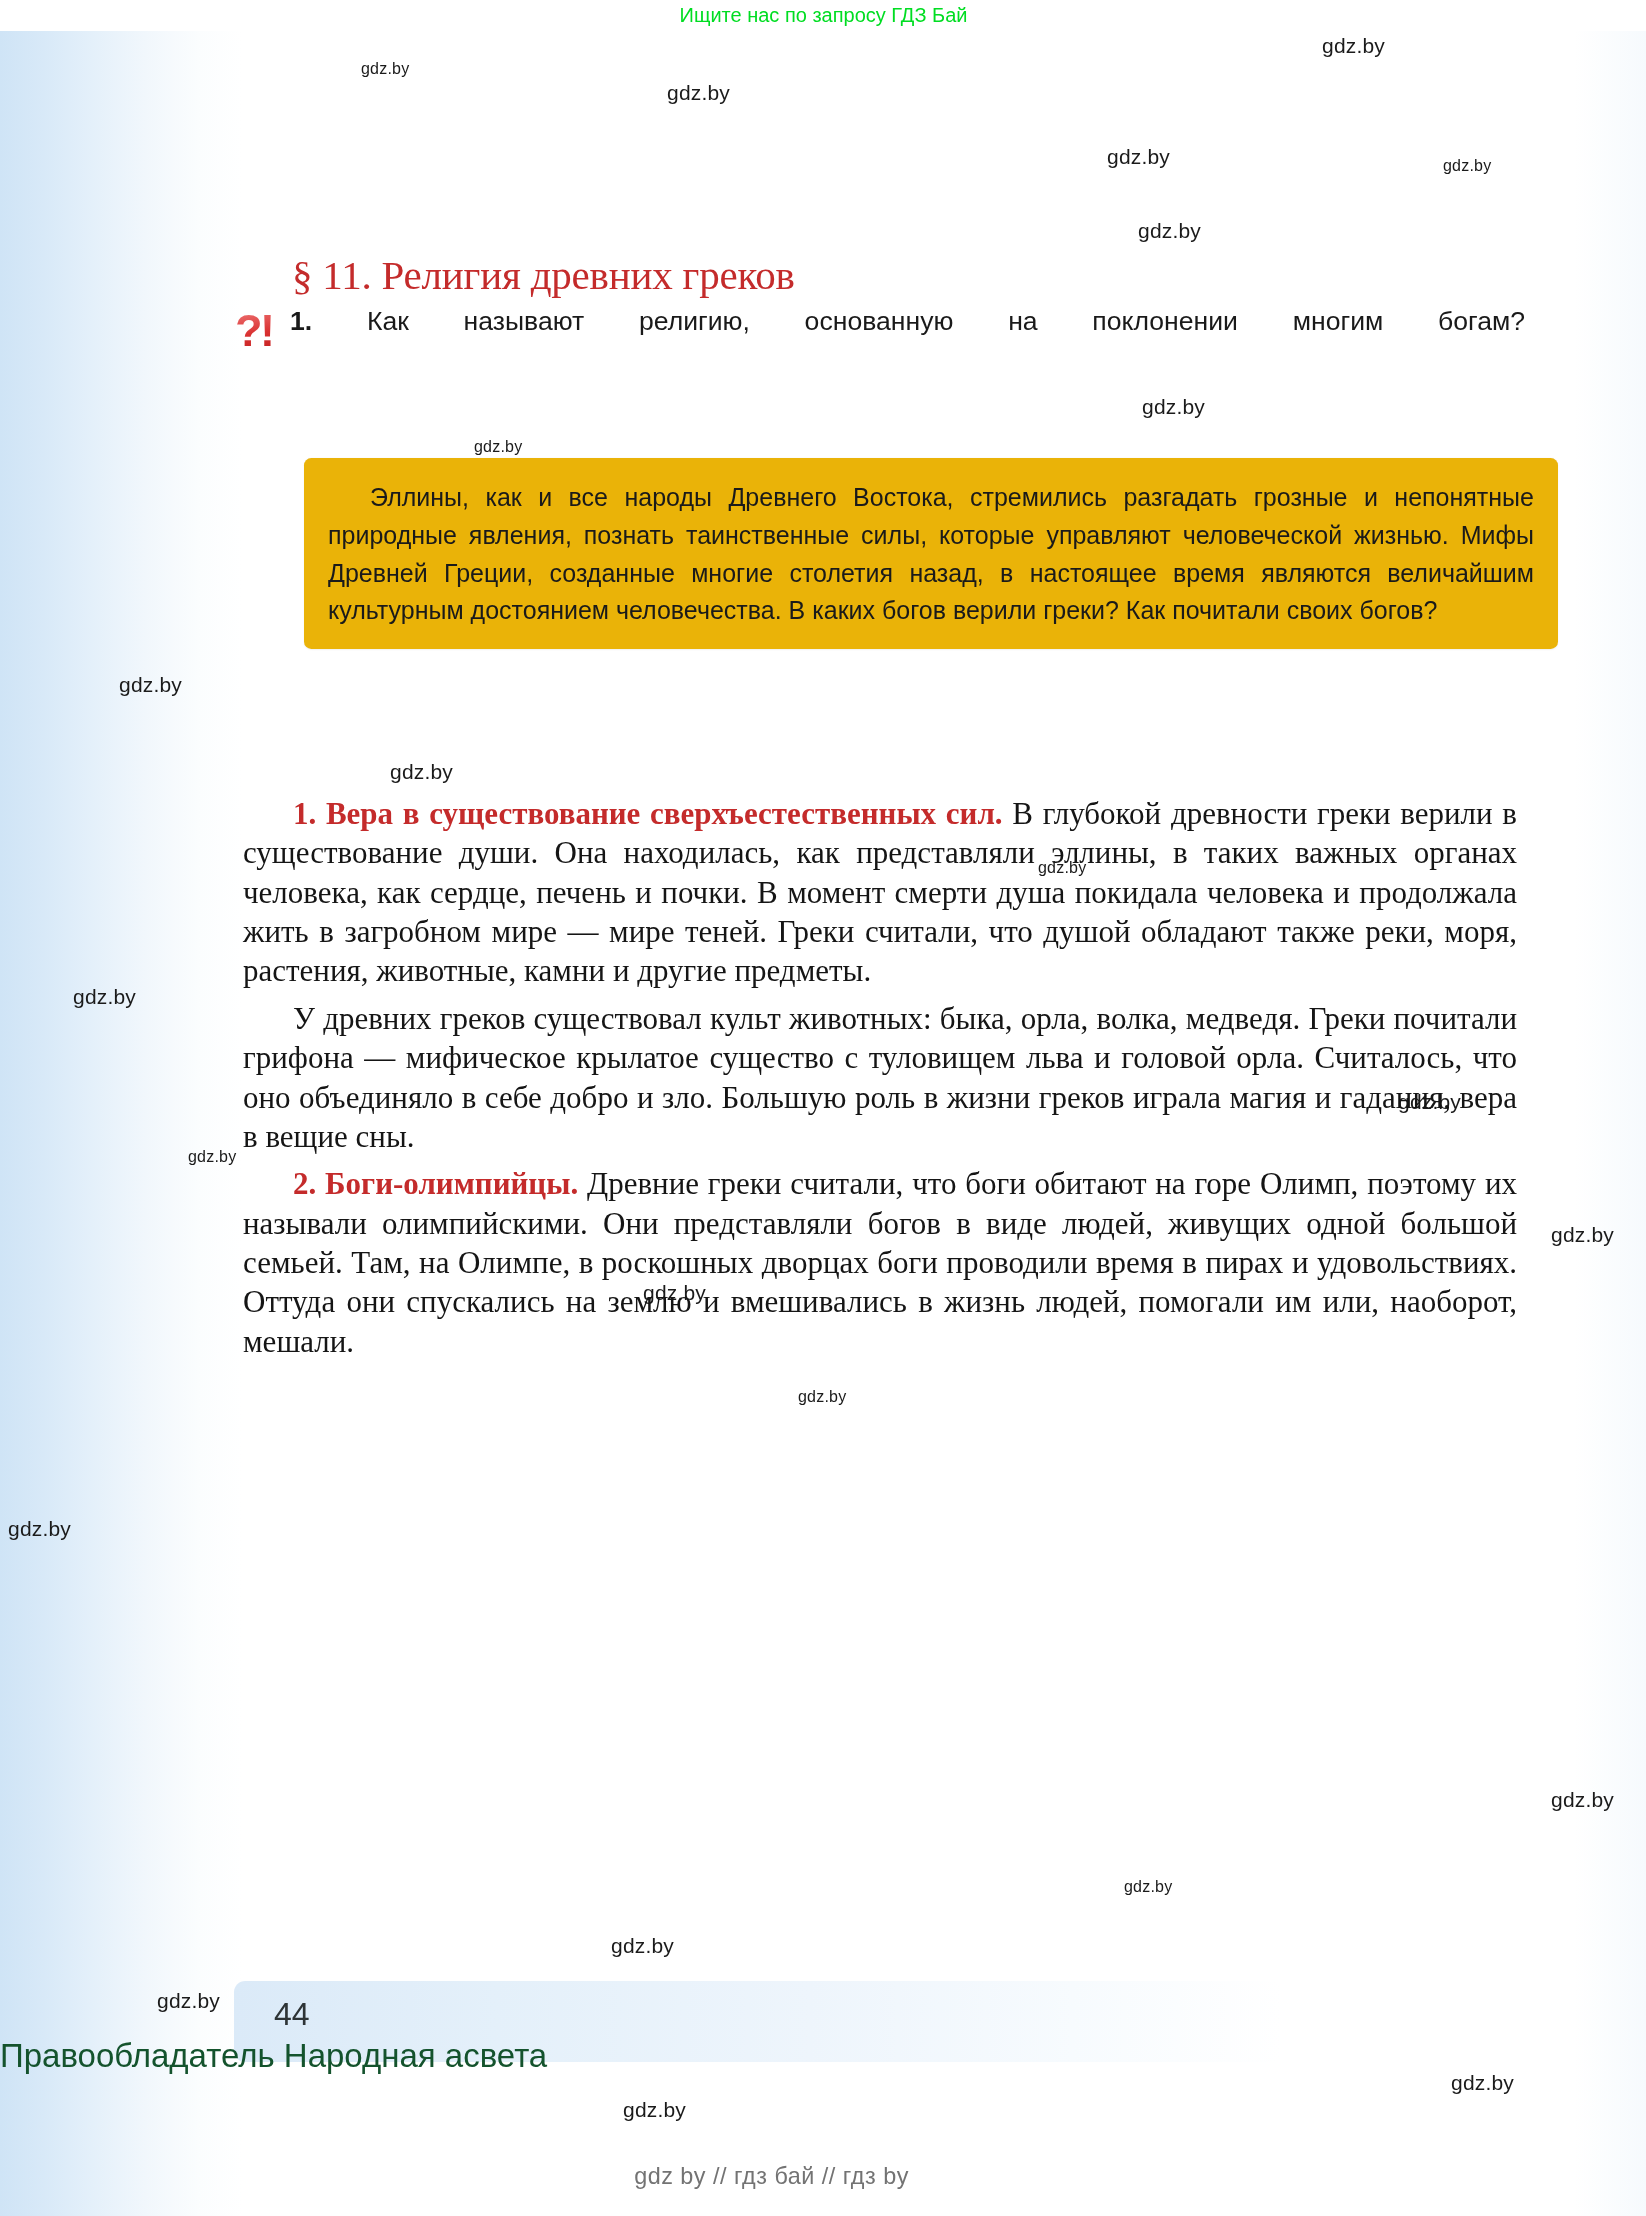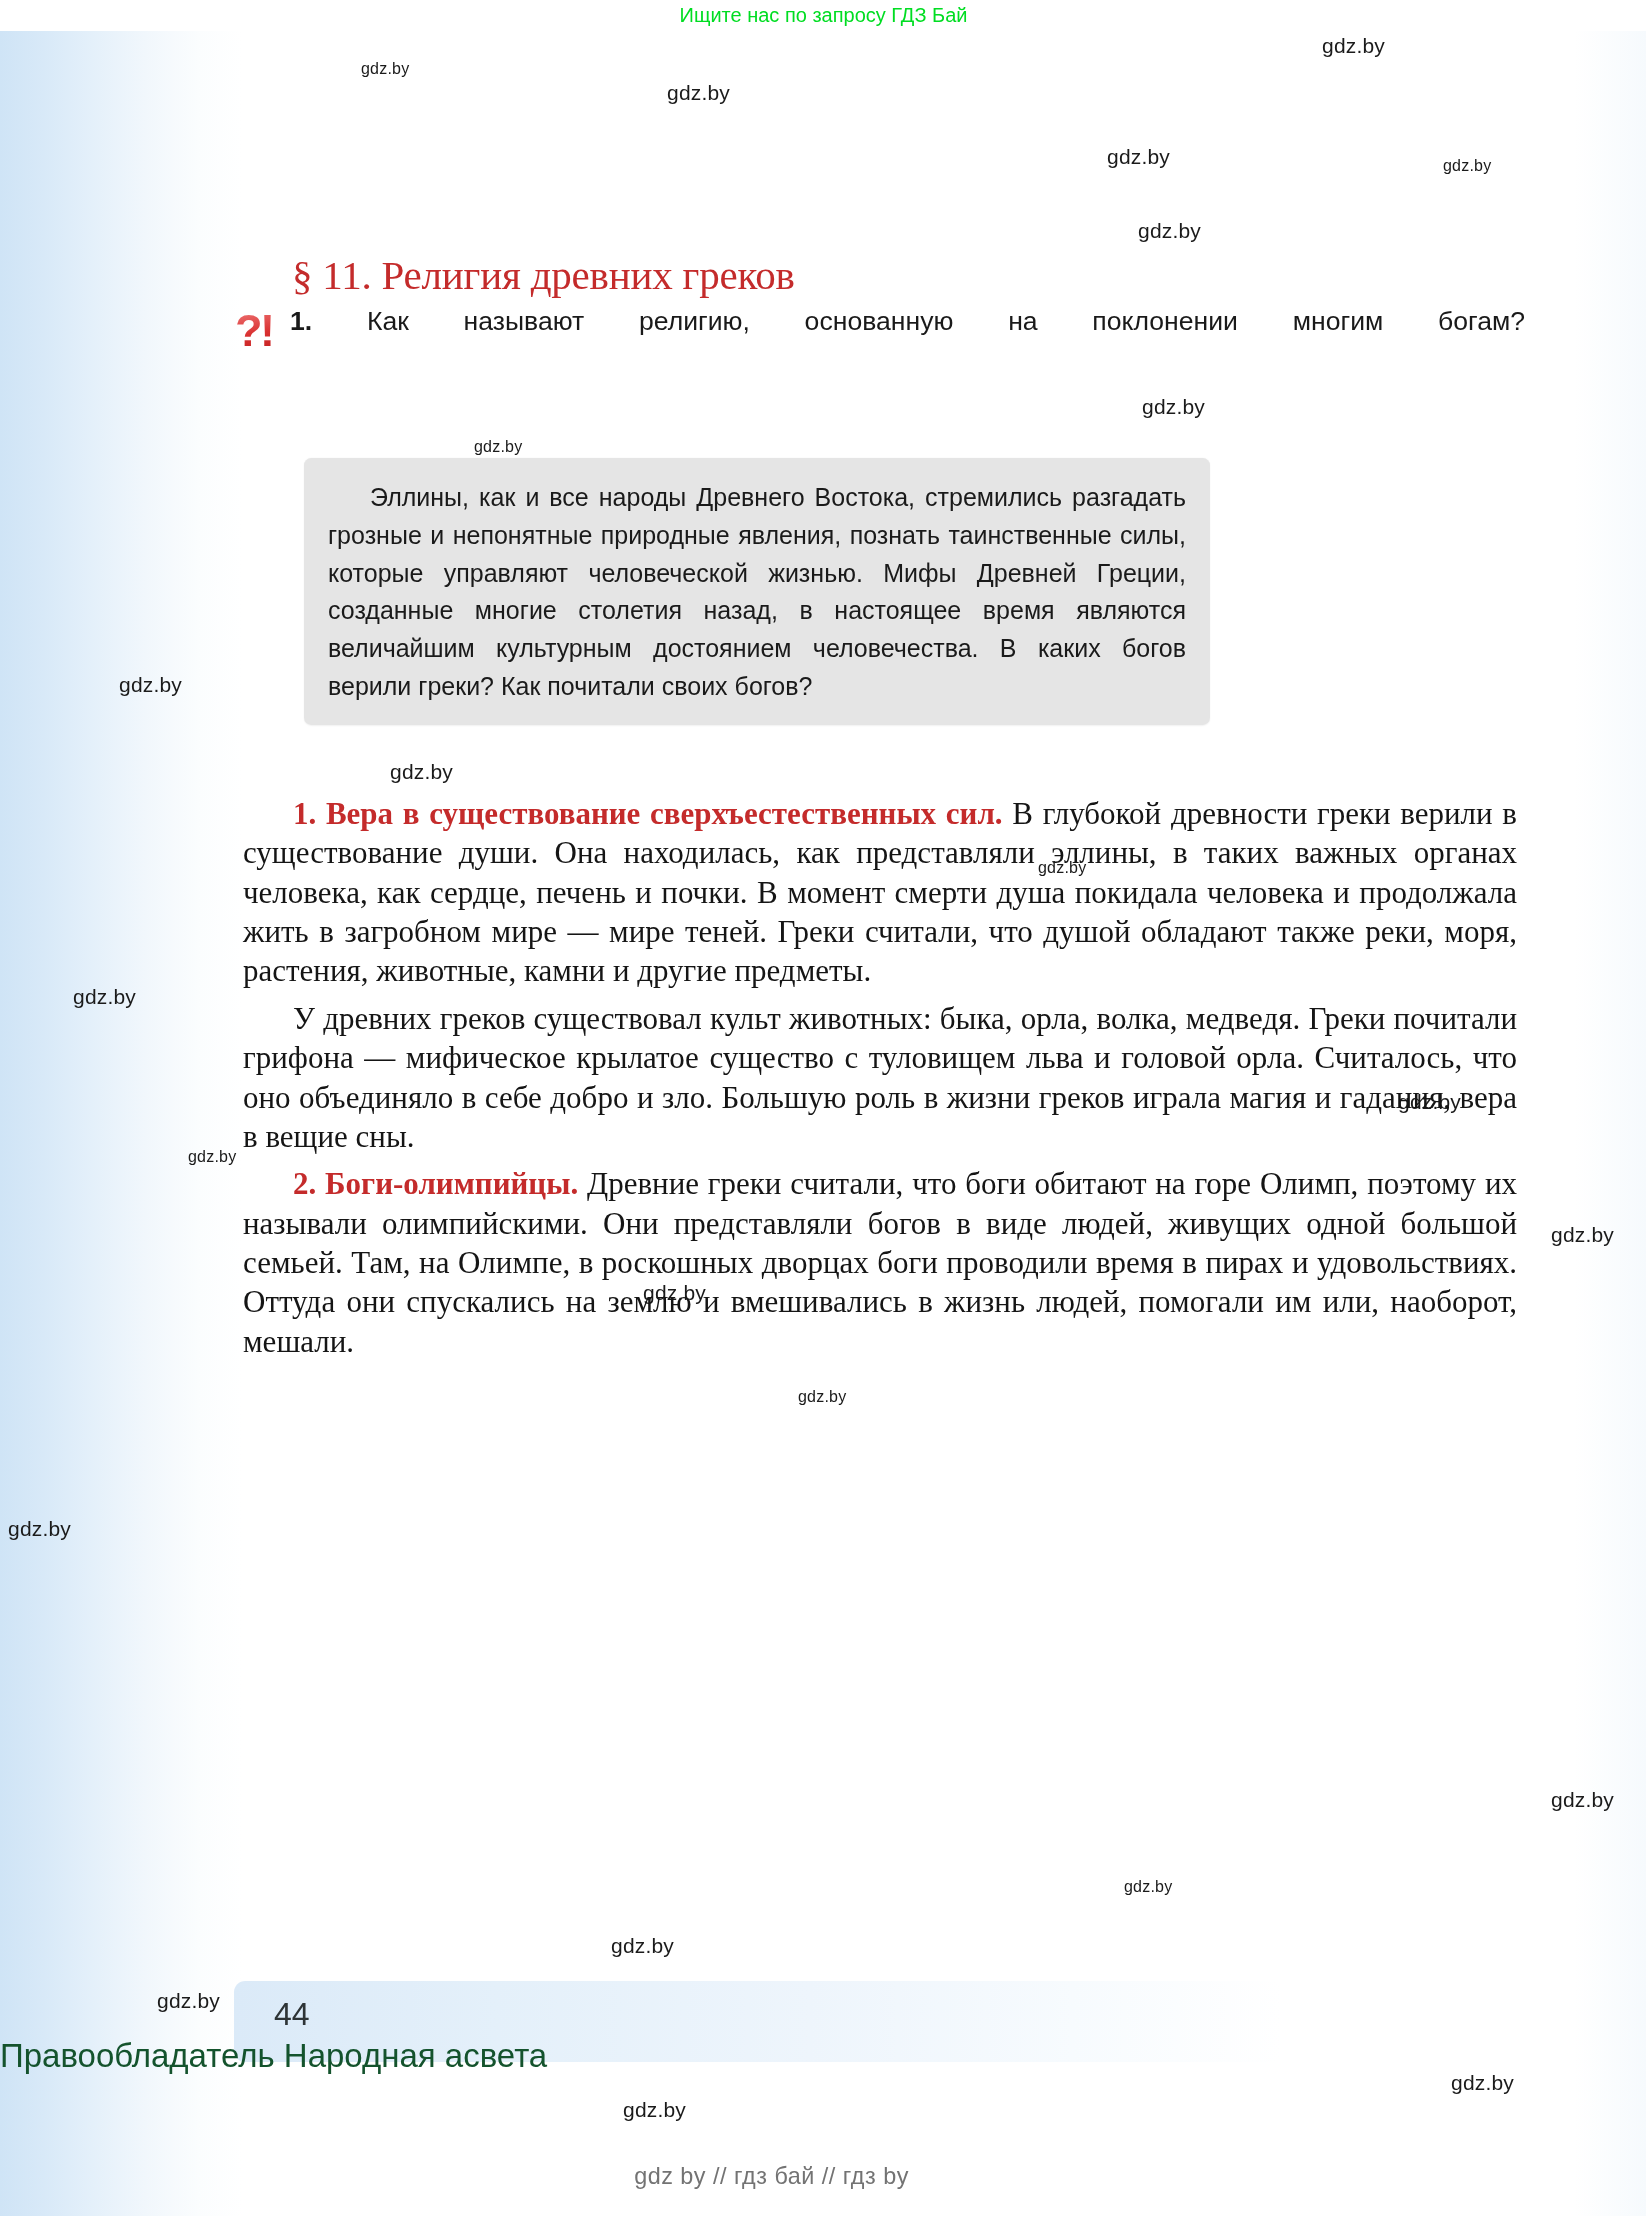--- a/index.html
+++ b/index.html
@@ -118,24 +118,24 @@
     text-align: left;
     text-align-last: left;
   }
   .q-num { font-weight: bold; }
 
   
   #callout-box {
     position: absolute;
     left: 69px;
     top: 458px;
-    width: 906px;
+    width: 1254px;
     padding: 21px 24px 19.3px 24px;
     box-sizing: border-box;
-    background: #e5e5e5;
+    background: #eab308;
     border-radius: 7.3px;
     font-family: "Liberation Sans", sans-serif;
     font-size: 25px;
     color: #1a1a1a;
     line-height: 1.51;
     text-align: justify;
     text-indent: 42px;
     box-shadow: 0 0.8px 1.6px rgba(0,0,0,.06);
   }
 

